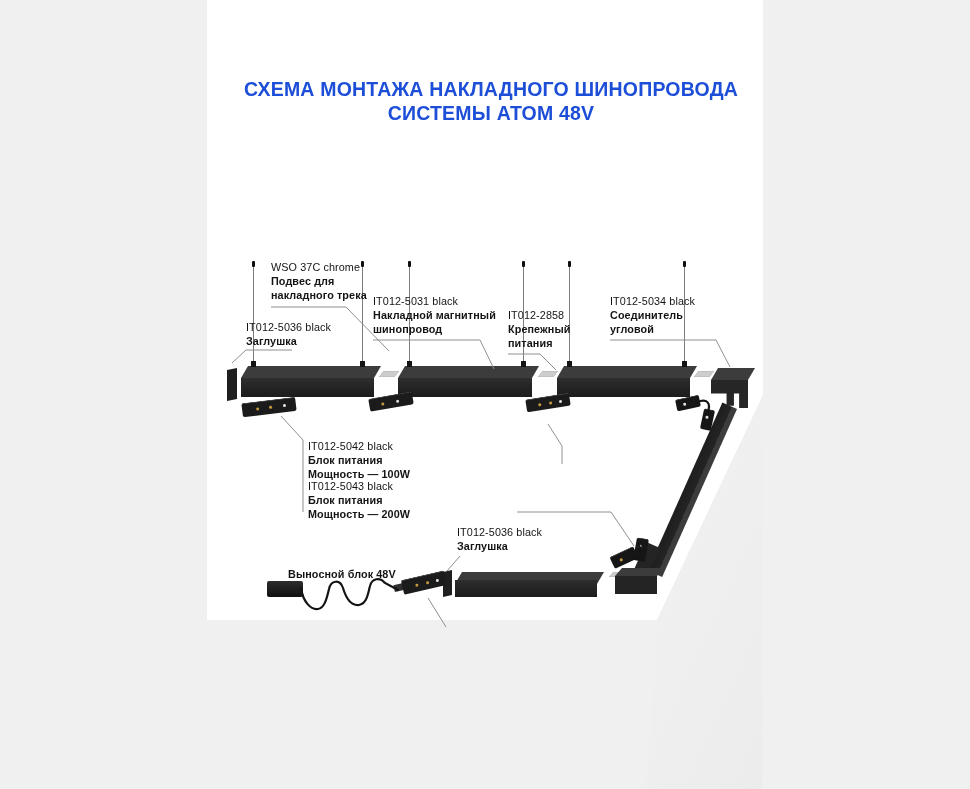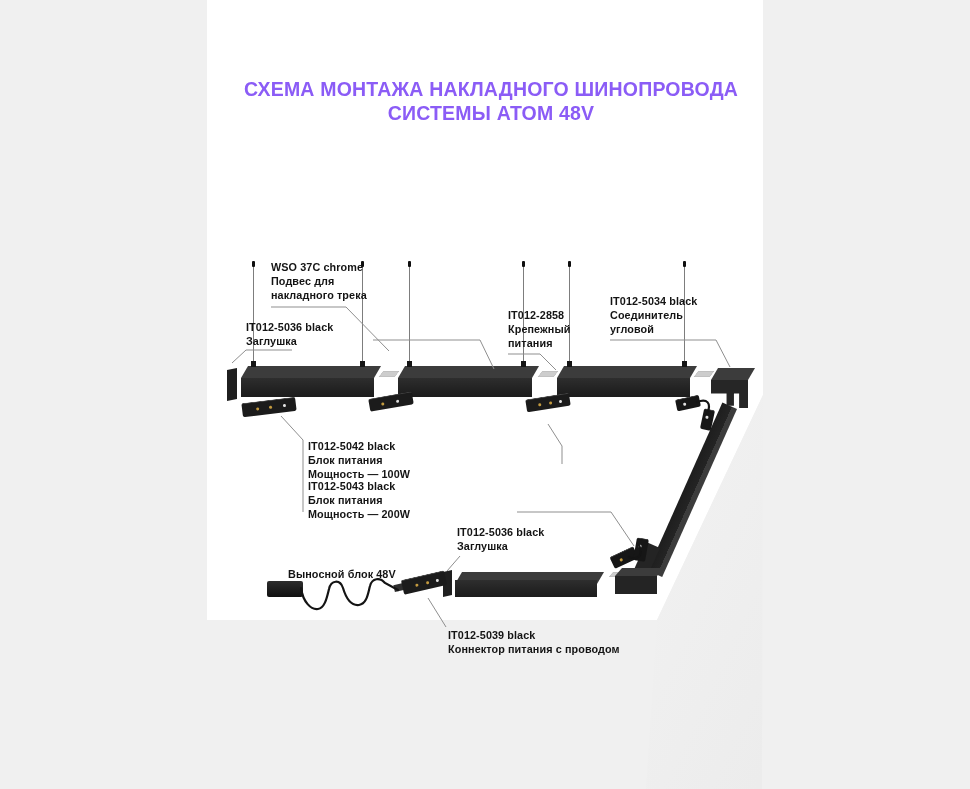--- a/index.html
+++ b/index.html
@@ -12,26 +12,26 @@
   
   .ceiling{position:absolute;inset:0;background:var(--ceiling);
     clip-path:polygon(207px 0px,763px 0px,763px 395px,657px 620px,207px 620px);}
   .floor{position:absolute;inset:0;
     background:linear-gradient(180deg,#e7e7e7 0px,#eeeeee 90px,#f0f0f0 169px);
     clip-path:polygon(207px 620px,657px 620px,648px 789px,207px 789px);}
   .wall{position:absolute;inset:0;
     background:linear-gradient(115deg,#fefefe 10%,#f4f4f4 55%,#e9e9e9 95%);
     clip-path:polygon(763px 395px,657px 620px,646px 789px,762px 789px);}
   
-  .title{position:absolute;left:0;right:0;top:78px;text-align:center;color:#8b5cf6;
+  .title{position:absolute;left:0;right:0;top:78px;text-align:center;color:#1d4ed8;
     font-size:19.5px;font-weight:700;line-height:23.5px;letter-spacing:.2px;padding-left:12px;}
   
   .label{position:absolute;color:var(--ink);font-size:10.8px;line-height:13.8px;
     font-weight:600;white-space:nowrap;letter-spacing:.1px;}
-  .label .code{font-weight:700;}
+  .label .code{font-weight:400;}
   
   .wire{position:absolute;top:266px;width:1px;height:100px;background:#7d7d7d;}
   .wiredot{position:absolute;top:261px;width:3px;height:6px;background:#0f0f0f;border-radius:1px;}
   .hanger{position:absolute;top:361px;width:5px;height:6px;background:#141414;}
   
   .trackTop{position:absolute;top:366px;height:12px;background:var(--track-top);
     clip-path:polygon(7px 0%,100% 0%,calc(100% - 7px) 100%,0% 100%);}
   .trackFront{position:absolute;top:378px;height:19px;
     background:linear-gradient(180deg,#2e2e2e 0%,#232323 55%,#1c1c1c 100%);}
   .clip{position:absolute;width:16px;height:6px;background:var(--clip);
@@ -170,20 +170,25 @@
 
   <div class="label" style="left:271px;top:261px">
     <div class="code">WSO 37C chrome</div>
     <div>Подвес для</div>
     <div>накладного трека</div>
   </div>
   <div class="label" style="left:246px;top:321px">
     <div class="code">IT012-5036 black</div>
     <div>Заглушка</div>
   </div>
+  <div class="label" style="left:373px;top:295px">
+    <div class="code">IT012-5031 black</div>
+    <div>Накладной магнитный</div>
+    <div>шинопровод</div>
+  </div>
   <div class="label" style="left:508px;top:309px">
     <div class="code">IT012-2858</div>
     <div>Крепежный</div>
     <div>питания</div>
   </div>
   <div class="label" style="left:610px;top:295px">
     <div class="code">IT012-5034 black</div>
     <div>Соединитель</div>
     <div>угловой</div>
   </div>
@@ -197,18 +202,14 @@
     <div>Блок питания</div>
     <div>Мощность — 200W</div>
   </div>
   <div class="label" style="left:457px;top:526px">
     <div class="code">IT012-5036 black</div>
     <div>Заглушка</div>
   </div>
   <div class="label" style="left:288px;top:568px">
     <div>Выносной блок 48V</div>
   </div>
-  <div class="label" style="left:448px;top:629px">
-    <div class="code">IT012-5039 black</div>
-    <div>Коннектор питания с проводом</div>
-  </div>
 
 </div>
 
 </body></html>

